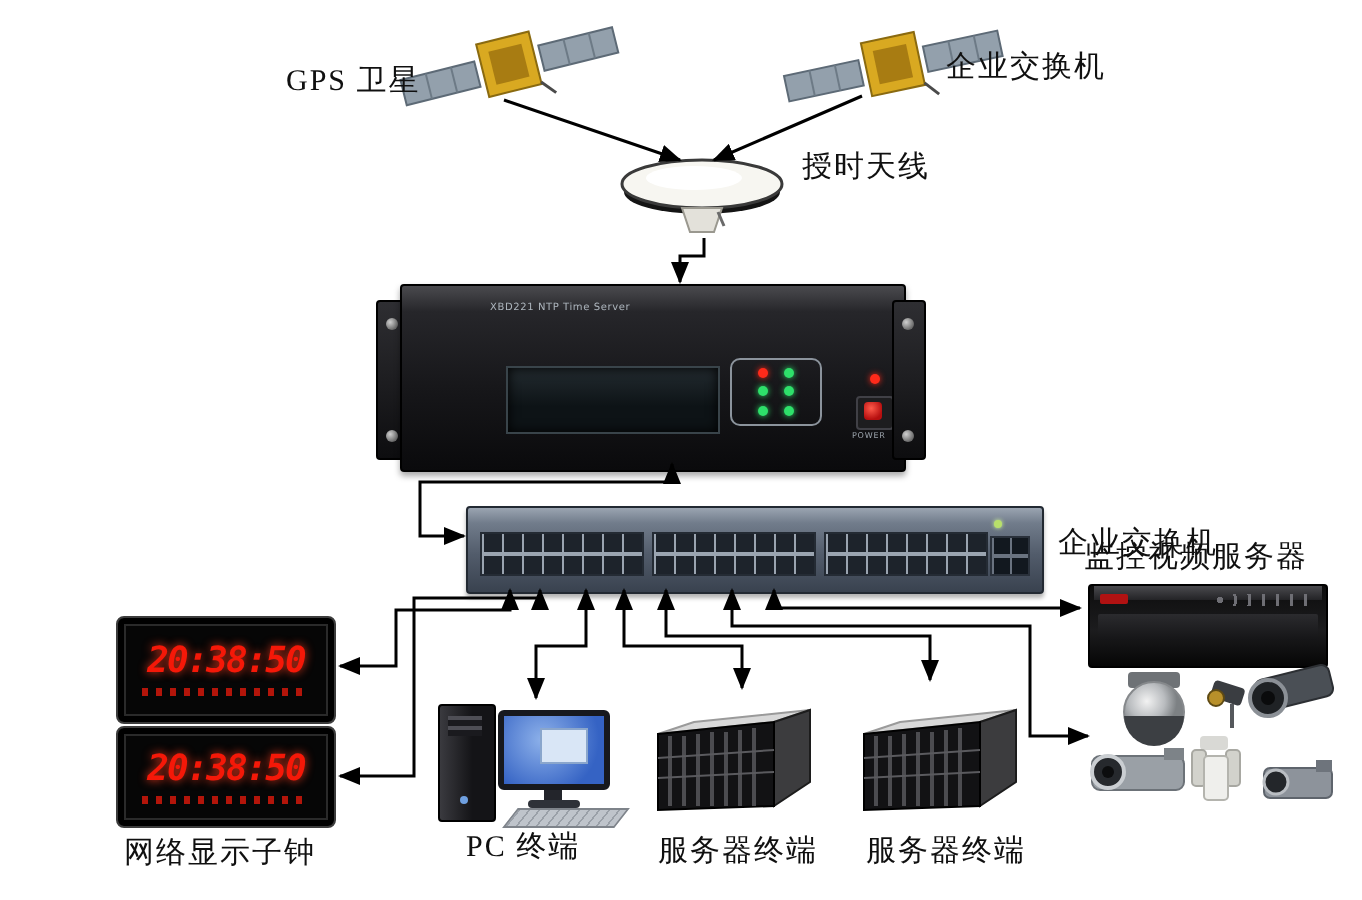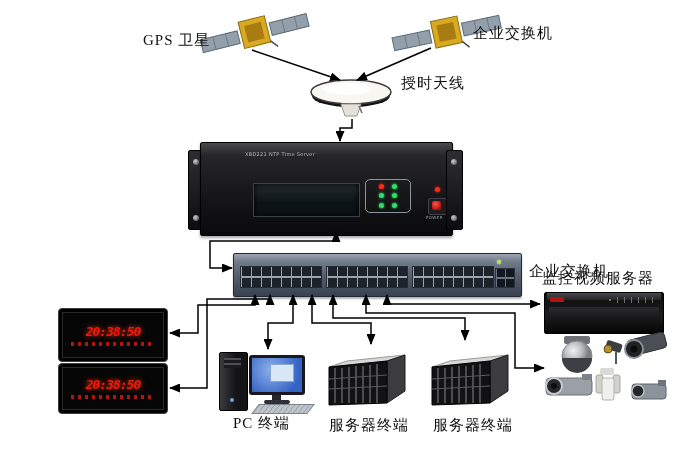--- a/index.html
+++ b/index.html
@@ -54,21 +54,21 @@
       repeating-linear-gradient(90deg,#6a7380 0 1px,#12181f 1px 9px);
     background-size:100% 2px,100% 100%;background-position:0 8px,0 0;background-repeat:no-repeat,repeat;}
   .swled{position:absolute;top:6px;left:263px;width:4px;height:4px;border-radius:50%;
     background:#b8e06a;box-shadow:0 0 2px #d6ff9a;}
 
   
   .clock{position:absolute;left:58px;width:108px;background:#060606;border:1px solid #3c3c3c;
     border-radius:4px;box-shadow:inset 0 0 0 3px #000,inset 0 0 0 4px #2a2a2a;z-index:2;
     display:flex;flex-direction:column;align-items:center;justify-content:center;}
   #clock-1{top:308px;height:52px;} #clock-2{top:363px;height:49px;}
-  .clock-time{font-family:"DejaVu Sans Mono",monospace;font-weight:bold;font-size:13px;line-height:1;
+  .clock-time{font-family:"DejaVu Sans Mono",monospace;font-weight:bold;font-size:18px;line-height:1;
     color:#f51808;text-shadow:0 0 5px rgba(255,60,30,.9);letter-spacing:-1px;font-style:italic;}
   .clock-subrow{margin-top:4px;width:84px;height:4px;
     background:repeating-linear-gradient(90deg,#b3150a 0 3px,rgba(0,0,0,0) 3px 7px);}
 
   
   #pc{position:absolute;left:215px;top:350px;width:96px;height:62px;z-index:2;}
   .pc-tower{position:absolute;left:4px;top:2px;width:27px;height:57px;border-radius:2px;
     background:linear-gradient(90deg,#3a3a3f,#141417 60%);border:1px solid #000;}
   .pc-tower::before{content:"";position:absolute;left:4px;top:5px;width:17px;height:10px;
     background:repeating-linear-gradient(180deg,#4e4e55 0 2px,#1a1a1e 2px 5px);}
@@ -203,20 +203,21 @@
   </div>
 
   <div id="clock-1" class="clock">
     <span class="clock-time">20:38:50</span>
     <div class="clock-subrow"></div>
   </div>
   <div id="clock-2" class="clock">
     <span class="clock-time">20:38:50</span>
     <div class="clock-subrow"></div>
   </div>
+  <span class="lbl" style="left:62px;top:417px">网络显示子钟</span>
 
   <div id="pc">
     <div class="pc-tower"></div>
     <div class="pc-monitor"></div>
     <div class="pc-stand"></div>
     <div class="pc-base"></div>
     <div class="pc-kbd"></div>
   </div>
   <span class="lbl" style="left:233px;top:414px">PC 终端</span>
 

